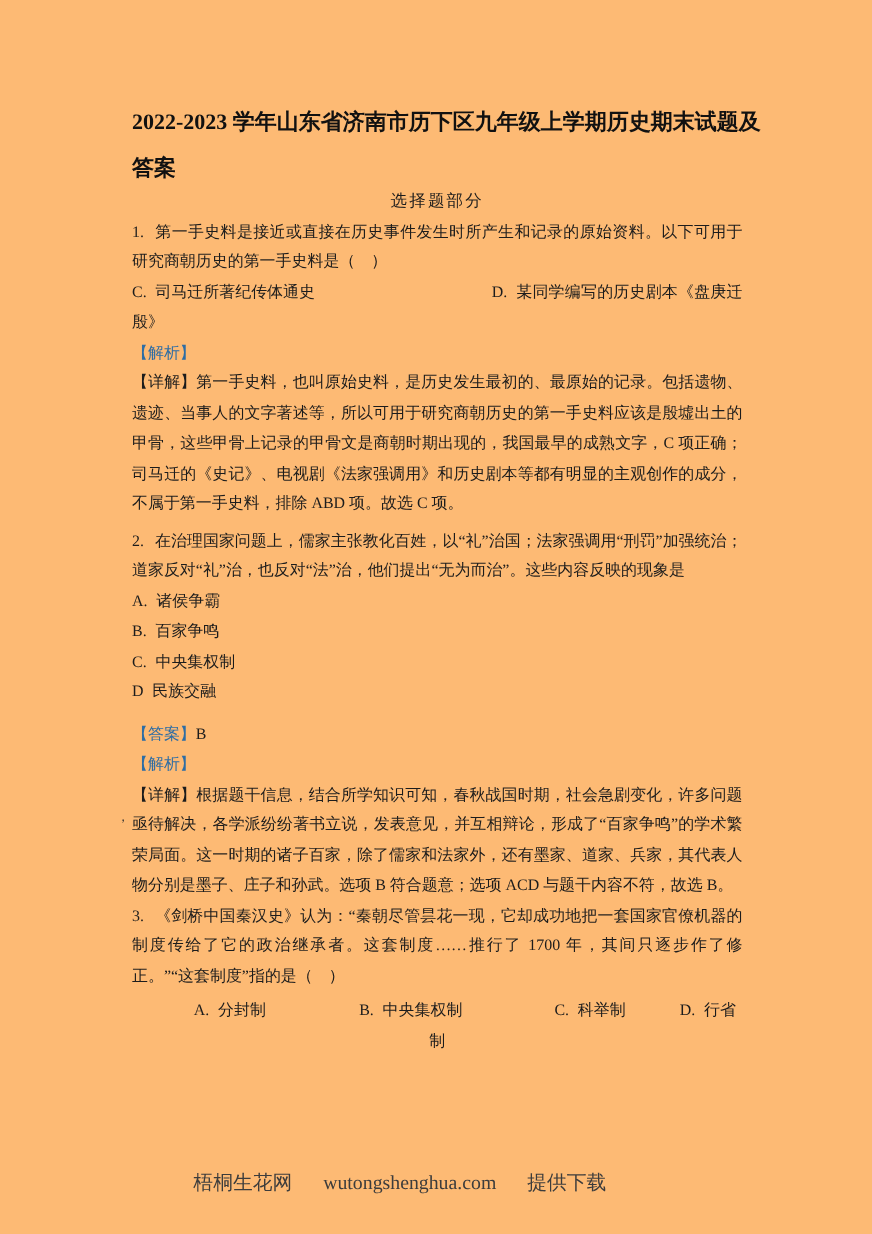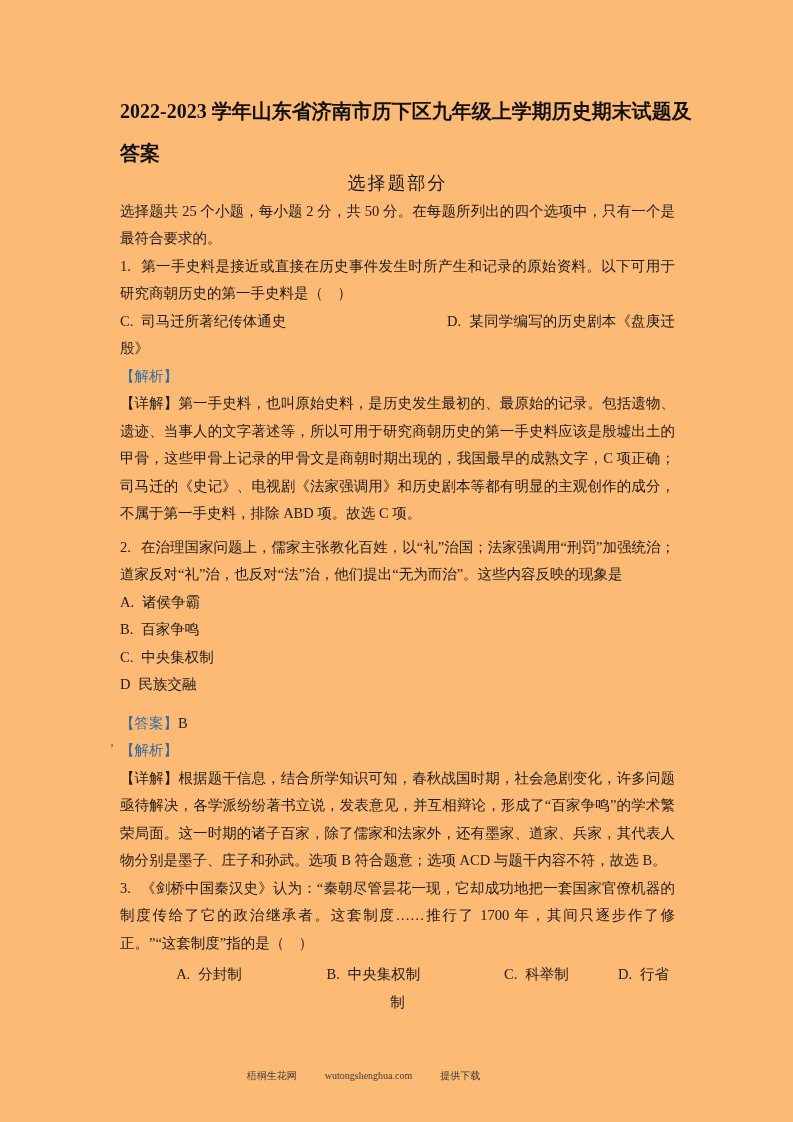--- a/index.html
+++ b/index.html
@@ -13,21 +13,21 @@
   .page { position: relative; width: 793px; height: 1122px; background: #fdba74; }
   .content { position: absolute; left: 120px; top: 0; width: 555px; }
 
   .title {
     margin: 90px 0 -4px 0; width: 580px;
     font-family: "Liberation Serif", "DejaVu Serif", serif;
     font-weight: bold; font-size: 20px; line-height: 42px;
     color: #111; text-align: left;
   }
   .heading {
-    font-size: 18px; line-height: 27.5px; text-align: center;
+    font-size: 15px; line-height: 27.5px; text-align: center;
     letter-spacing: 2px;
   }
   .para {
     margin: 0; font-size: 14.5px; line-height: 27.5px;
     text-align: justify; text-justify: inter-ideograph;
   }
   .qnum { margin-right: 10px; }
   .okey { margin-right: 8px; }
   .cell-a { display: inline-block; width: 327px; vertical-align: top; }
   .cell-4a { display: inline-block; width: 166px; vertical-align: top; }
@@ -36,35 +36,34 @@
   .tag { color: var(--tag-blue); }
   .q-gap { margin-top: 6px; }
   .gap-top { margin-top: 11px; }
   .opts4 { margin-top: 4px; text-align: center; }
   .stray {
     position: absolute; left: 106px; top: 736px;
     font-size: 12px; line-height: 12px; color: #333;
   }
   .footer {
     position: absolute; left: 0; top: 1062px; width: 727px;
-    text-align: center; font-size: 10px; line-height: 27px; color: #3c3c3c;
+    text-align: center; font-size: 18px; line-height: 27px; color: #3c3c3c;
   }
   .footer span { margin: 0 14px; }
 </style>
 </head>
 <body>
 
 <div class="page">
   <div class="content">
 
     <h1 class="title">2022-2023 学年山东省济南市历下区九年级上学期历史期末试题及答案</h1>
 
     <div class="heading">选择题部分</div>
 
-    <p class="para">选择题共 25 个小题，每小题 2 分，共 50 分。在每题所列出的四个选项中，只有一个是最符合要求的。</p>
 
     <section>
       <p class="para"><span class="qnum">1.</span><span>第一手史料是接近或直接在历史事件发生时所产生和记录的原始资料。以下可用于研究商朝历史的第一手史料是（　）</span></p>
       <p class="para"><span class="cell-a"><span class="okey">C.</span><span>司马迁所著纪传体通史</span></span><span class="okey">D.</span><span>某同学编写的历史剧本《盘庚迁殷》</span></p>
       <p class="para"><span class="tag">【解析】</span></p>
       <p class="para"><span>【详解】</span><span>第一手史料，也叫原始史料，是历史发生最初的、最原始的记录。包括遗物、遗迹、当事人的文字著述等，所以可用于研究商朝历史的第一手史料应该是殷墟出土的甲骨，这些甲骨上记录的甲骨文是商朝时期出现的，我国最早的成熟文字，C 项正确；司马迁的《史记》、电视剧《法家强调用》和历史剧本等都有明显的主观创作的成分，不属于第一手史料，排除 ABD 项。故选 C 项。</span></p>
     </section>
 
     <section class="q-gap">
       <p class="para"><span class="qnum">2.</span><span>在治理国家问题上，儒家主张教化百姓，以“礼”治国；法家强调用“刑罚”加强统治；道家反对“礼”治，也反对“法”治，他们提出“无为而治”。这些内容反映的现象是</span></p>

